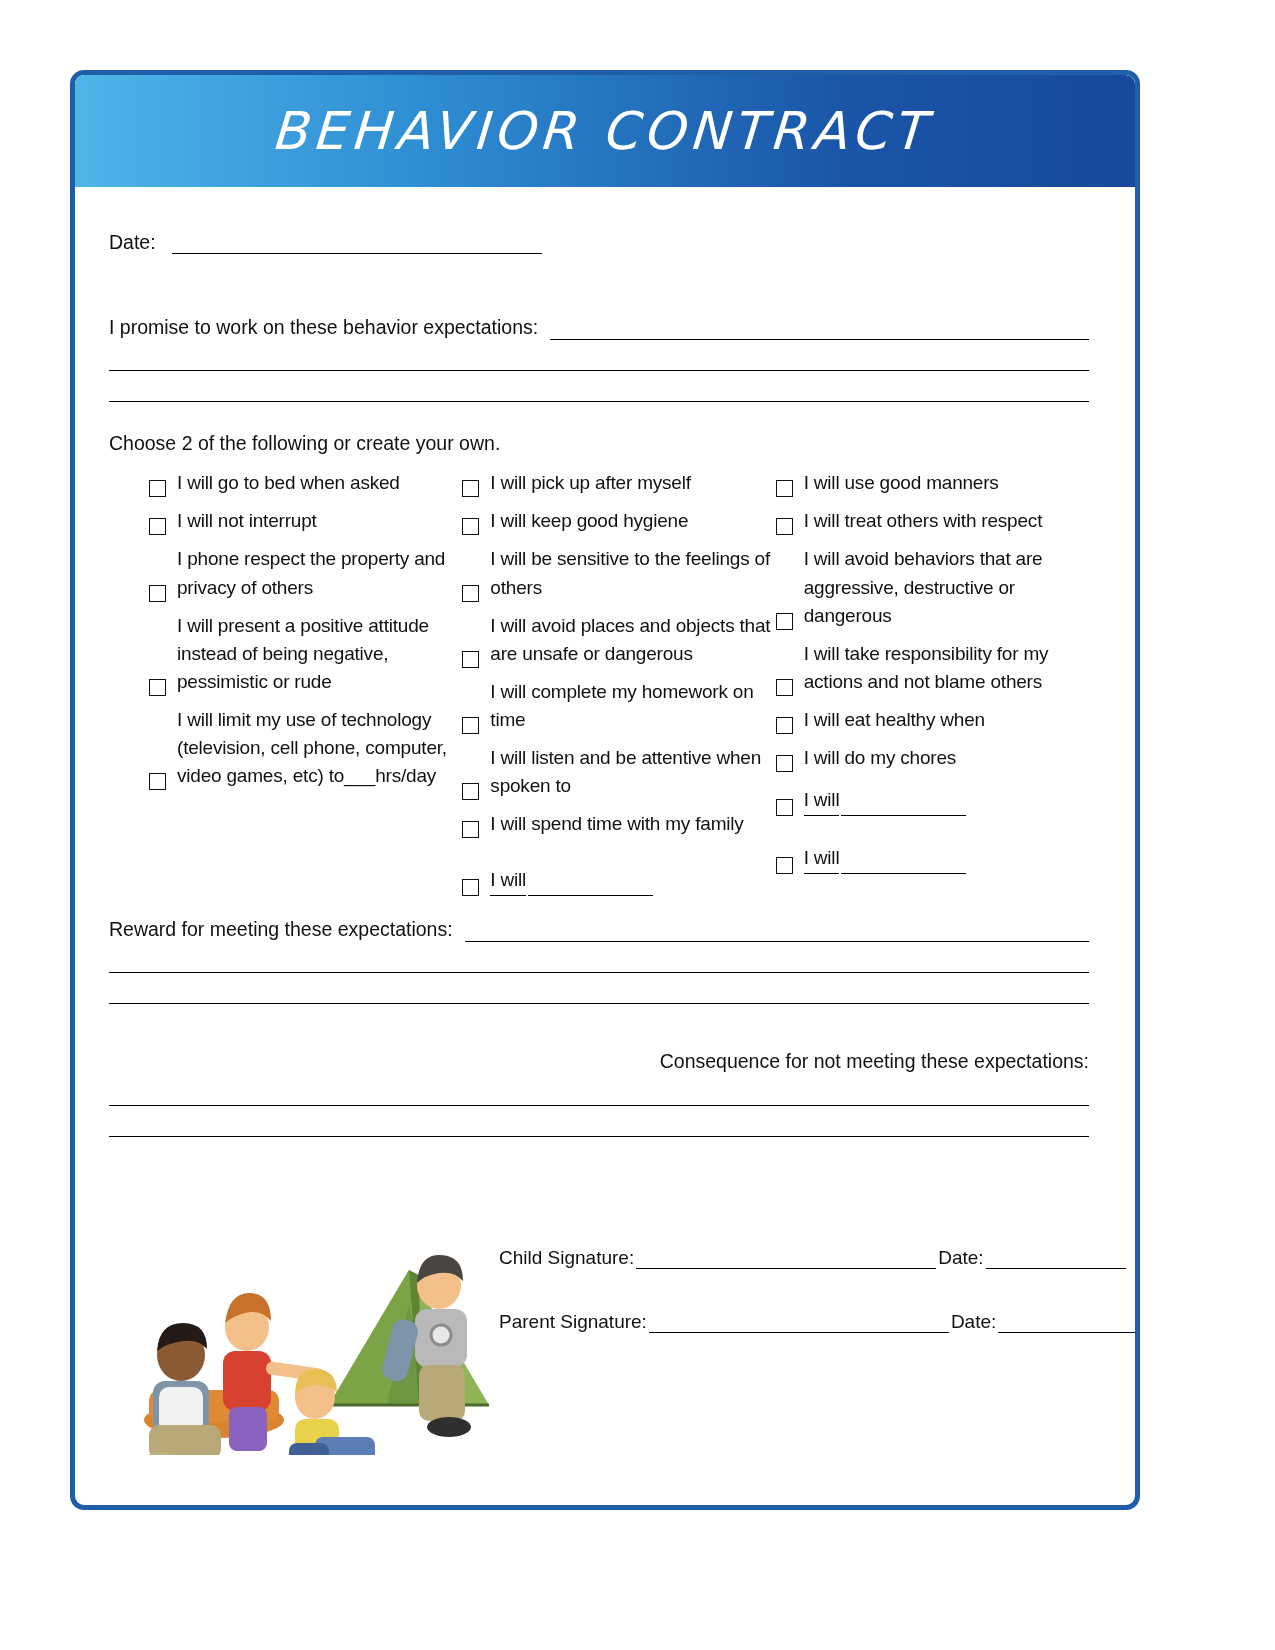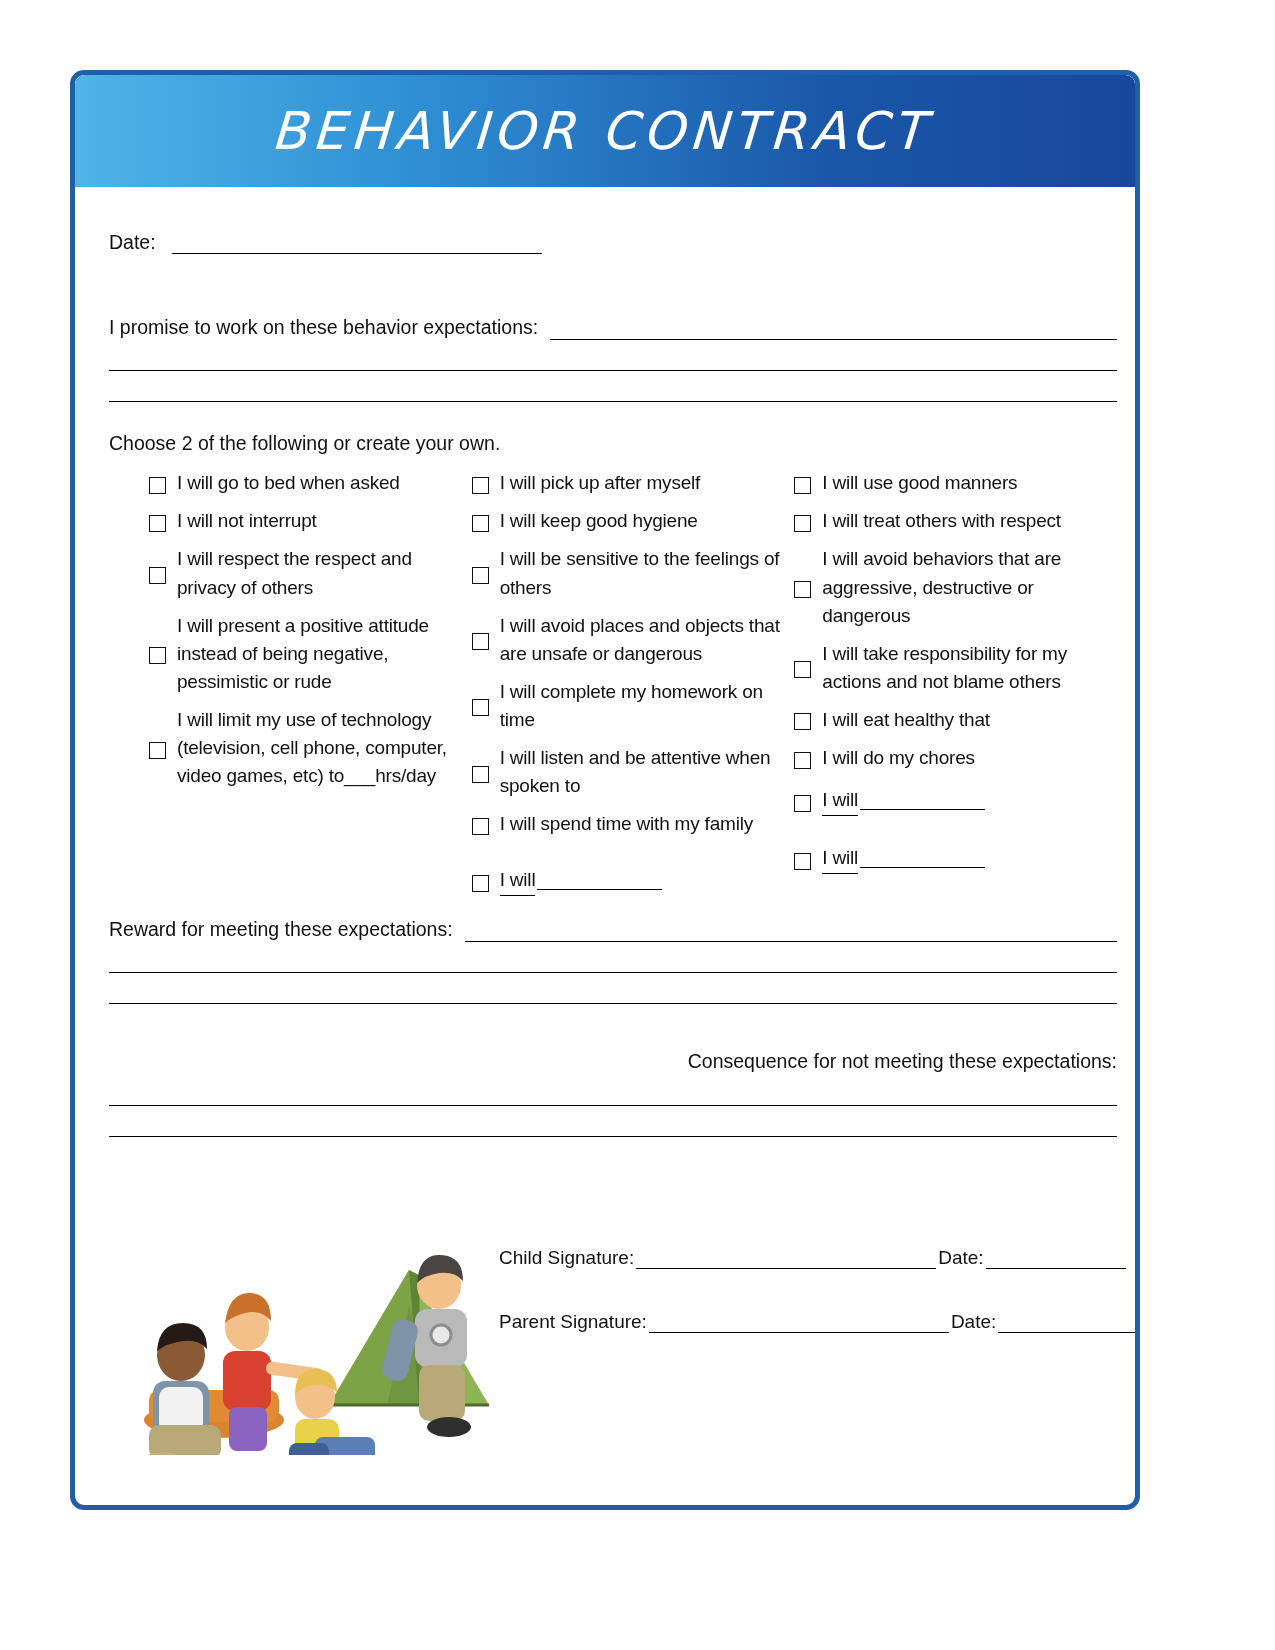--- a/index.html
+++ b/index.html
@@ -38,21 +38,21 @@
   .title-text {
     color: #ffffff;
     font-size: 52px;
     letter-spacing: 5px;
     font-family: "DejaVu Sans", sans-serif;
     font-weight: normal;
     font-style: italic;
     transform: skewX(-6deg);
   }
   .body-area {
-    padding: 0 18px 0 34px;
+    padding: 0 46px 0 34px;
     position: relative;
     height: calc(100% - 112px);
   }
 
   .row-line {
     display: flex;
     align-items: flex-end;
   }
   .lbl {
     font-size: 19.5px;
@@ -78,21 +78,21 @@
     margin-top: 14px;
     gap: 0px;
   }
   .col { }
   .col1 { width: 330px; padding-left: 40px; }
   .col2 { width: 330px; }
   .col3 { width: 330px; }
 
   .item {
     display: flex;
-    align-items: center;
+    align-items: flex-end;
     margin-bottom: 10px;
   }
   .cbox {
     width: 15px;
     height: 15px;
     border: 1.6px solid #111;
     flex: 0 0 auto;
     margin-top: 4px;
     margin-right: 11px;
   }
@@ -189,21 +189,21 @@
         <div class="item">
           <span class="cbox"></span>
           <span class="itext">I will go to bed when asked</span>
         </div>
         <div class="item">
           <span class="cbox"></span>
           <span class="itext">I will not interrupt</span>
         </div>
         <div class="item">
           <span class="cbox"></span>
-          <span class="itext">I will respect the respect and privacy of others</span>
+          <span class="itext">I phone respect the property and privacy of others</span>
         </div>
         <div class="item">
           <span class="cbox"></span>
           <span class="itext">I will present a positive attitude instead of being negative, pessimistic or rude</span>
         </div>
         <div class="item">
           <span class="cbox"></span>
           <span class="itext">I will limit my use of technology (television, cell phone, computer, video games, etc) to___hrs/day</span>
         </div>
       </div>
@@ -256,21 +256,21 @@
         <div class="item">
           <span class="cbox"></span>
           <span class="itext">I will avoid behaviors that are aggressive, destructive or dangerous</span>
         </div>
         <div class="item">
           <span class="cbox"></span>
           <span class="itext">I will take responsibility for my actions and not blame others</span>
         </div>
         <div class="item">
           <span class="cbox"></span>
-          <span class="itext">I will eat healthy that</span>
+          <span class="itext">I will eat healthy when</span>
         </div>
         <div class="item">
           <span class="cbox"></span>
           <span class="itext">I will do my chores</span>
         </div>
         <div class="item" style="margin-top:14px">
           <span class="cbox"></span>
           <span class="itext iwill-under">I will</span>
           <span class="iwill-line"></span>
         </div>

